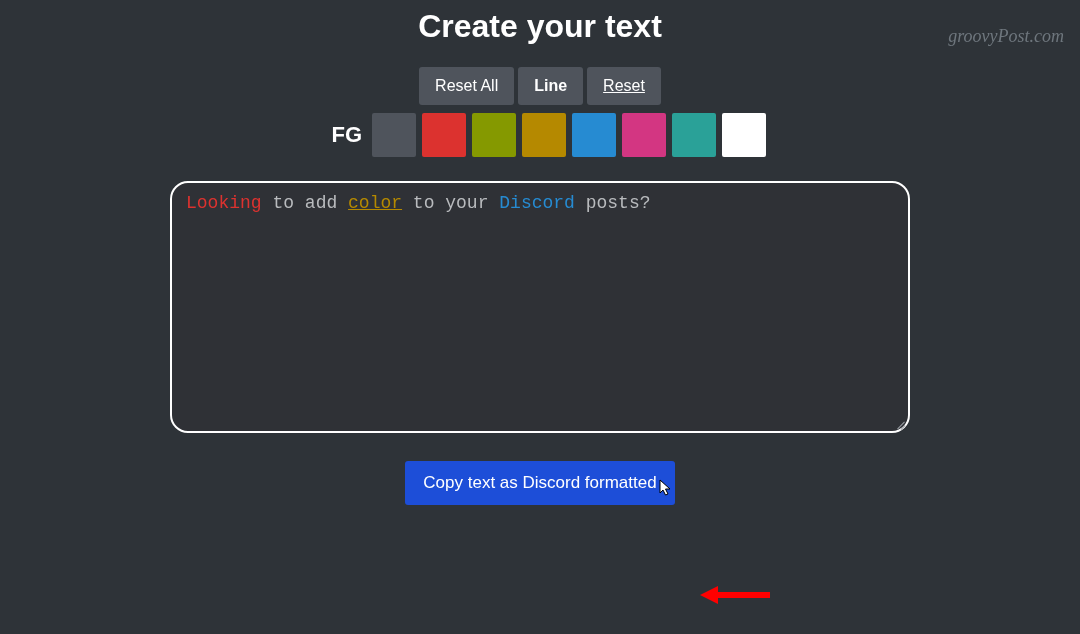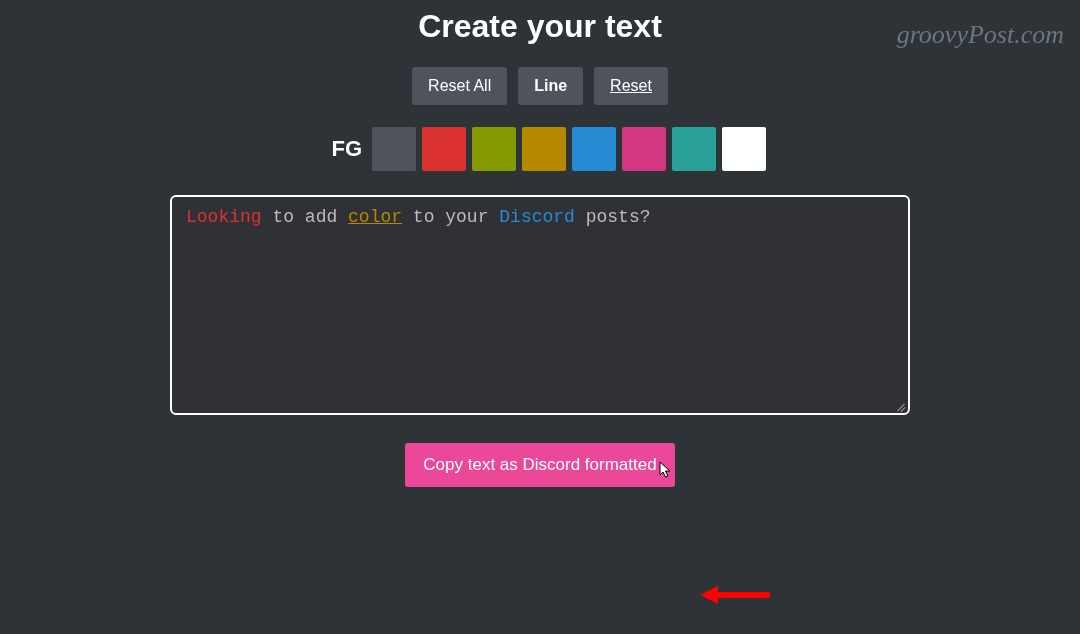--- a/index.html
+++ b/index.html
@@ -7,43 +7,43 @@
     width: 1080px;
     height: 634px;
     background: #2e3338;
     font-family: -apple-system, BlinkMacSystemFont, "Segoe UI", Helvetica, Arial, sans-serif;
     color: #fff;
     position: relative;
     overflow: hidden;
   }
   .watermark {
     position: absolute;
-    top: 20px;
+    top: 26px;
     right: 16px;
     color: #6e767d;
     font-family: Georgia, "Times New Roman", serif;
-    font-size: 26px;
+    font-size: 18px;
     font-style: italic;
   }
   .container {
     display: flex;
     flex-direction: column;
     align-items: center;
     padding-top: 8px;
   }
   h1 {
     font-size: 32px;
     font-weight: 700;
     color: #fff;
     margin-bottom: 22px;
   }
   .toolbar {
     display: flex;
-    gap: 11px;
-    margin-bottom: 22px;
+    gap: 4px;
+    margin-bottom: 8px;
   }
   .btn {
     background: #4f545c;
     color: #fff;
     border: none;
     border-radius: 3px;
     padding: 10px 16px;
     font-size: 16px;
     cursor: pointer;
     font-family: inherit;
@@ -69,24 +69,24 @@
   }
   .swatch {
     width: 44px;
     height: 44px;
     border: none;
     border-radius: 2px;
     cursor: pointer;
   }
   .editor {
     width: 740px;
-    height: 220px;
+    height: 252px;
     background: #2f3136;
     border: 2px solid #fff;
-    border-radius: 6px;
+    border-radius: 18px;
     margin-top: 12px;
     padding: 10px 14px;
     font-family: Consolas, "Courier New", monospace;
     font-size: 18px;
     position: relative;
   }
   .editor-line {
     white-space: pre;
   }
   .tok { }
@@ -114,21 +114,21 @@
     right: 0; bottom: 1px;
     transform: rotate(-45deg);
   }
   .copy-row {
     margin-top: 28px;
     display: flex;
     align-items: center;
     position: relative;
   }
   .copy-btn {
-    background: #ec4899;
+    background: #1d4ed8;
     color: #fff;
     border: none;
     border-radius: 3px;
     padding: 12px 18px;
     font-size: 17px;
     cursor: pointer;
     font-family: inherit;
   }
   .cursor-icon {
     position: absolute;

